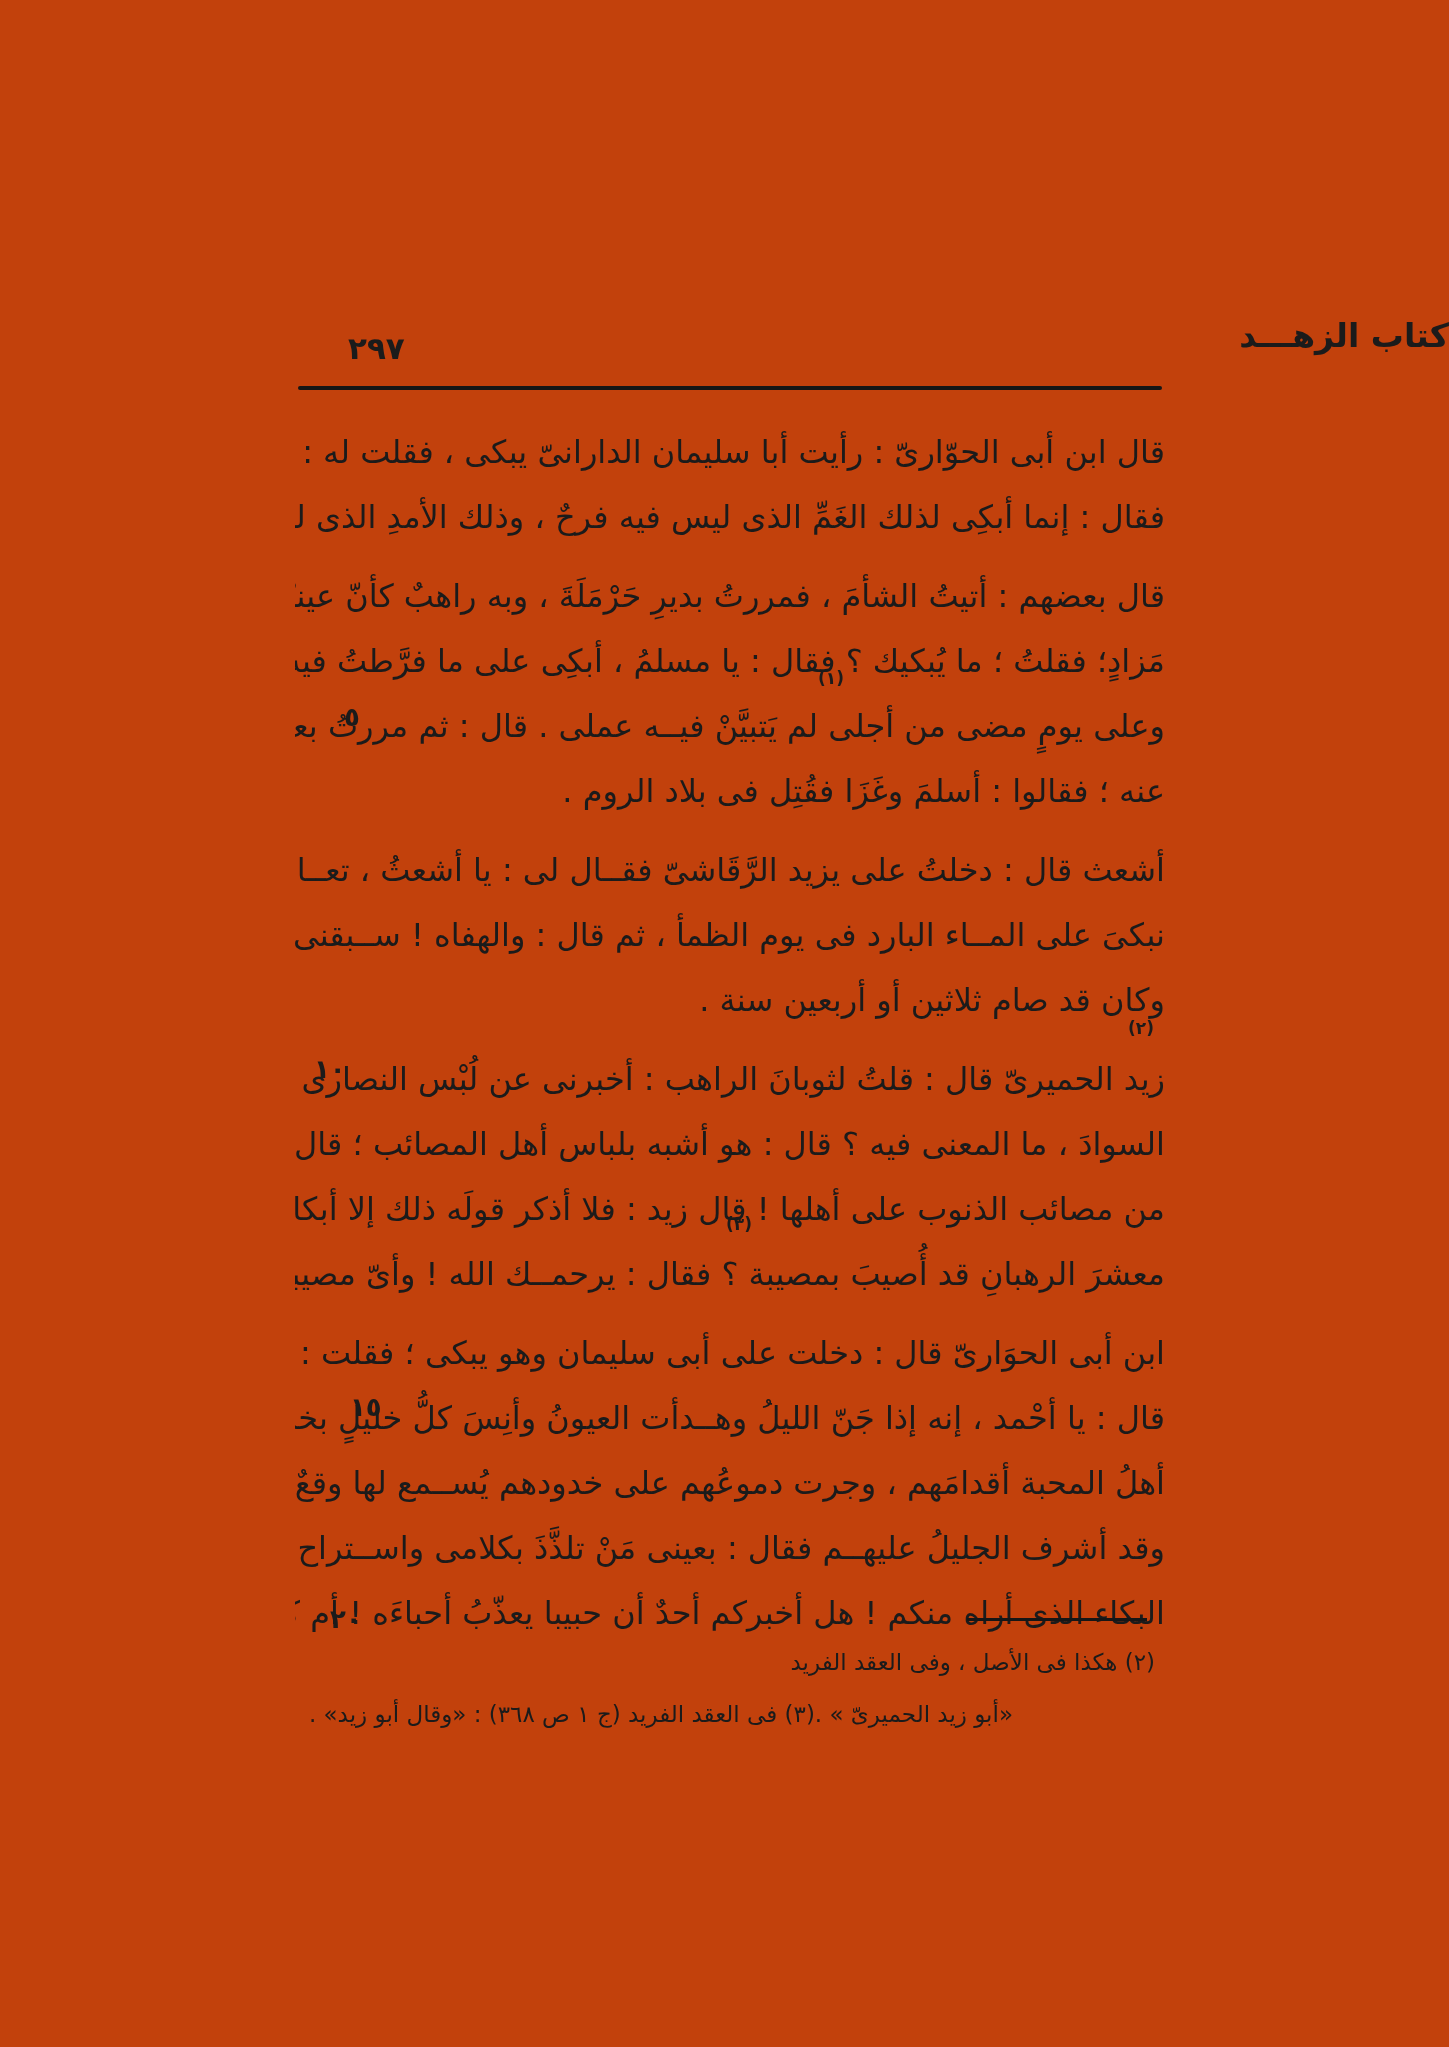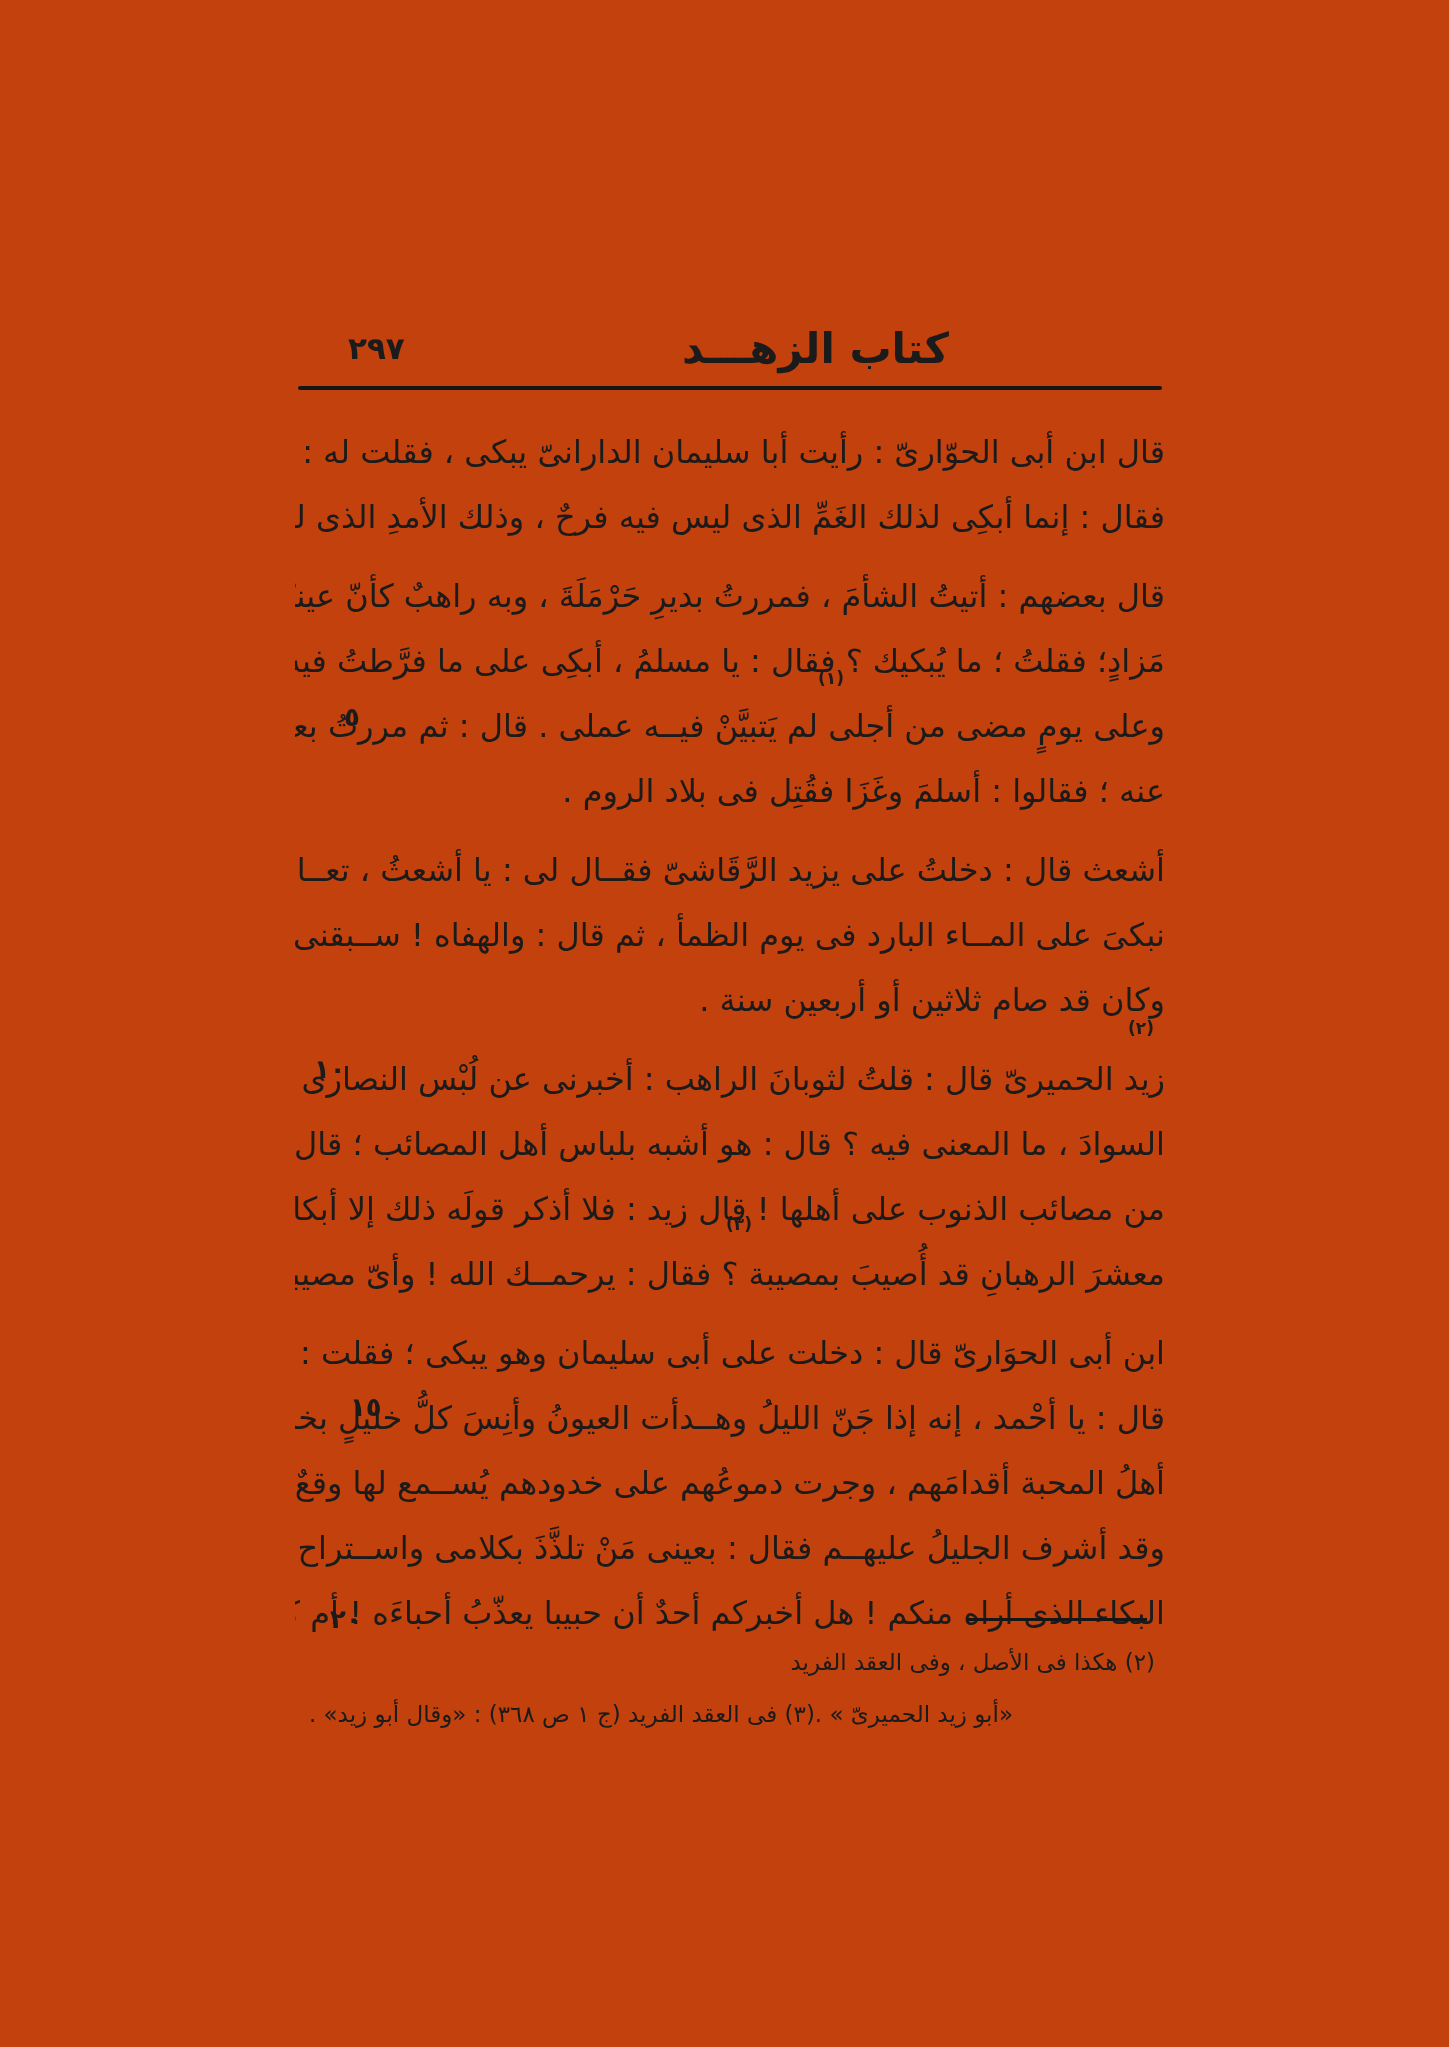--- a/index.html
+++ b/index.html
@@ -14,23 +14,22 @@
   }
   
   .page-number {
     position: absolute;
     top: 330px; left: 348px;
     font-size: 31px; font-weight: bold;
     letter-spacing: 3px;
   }
   .book-title {
     position: absolute;
-    top: 324px; left: 182px; right: 0;
-    text-align: center;
-    font-size: 42px; font-weight: bold;
+    top: 316px; left: 182px; right: 0;
+    font-size: 33px; font-weight: bold;
     direction: rtl;
   }
   .header-rule {
     position: absolute;
     top: 386px; left: 298px;
     width: 864px; height: 4px;
     background: #161616;
     border-radius: 2px;
   }
   

